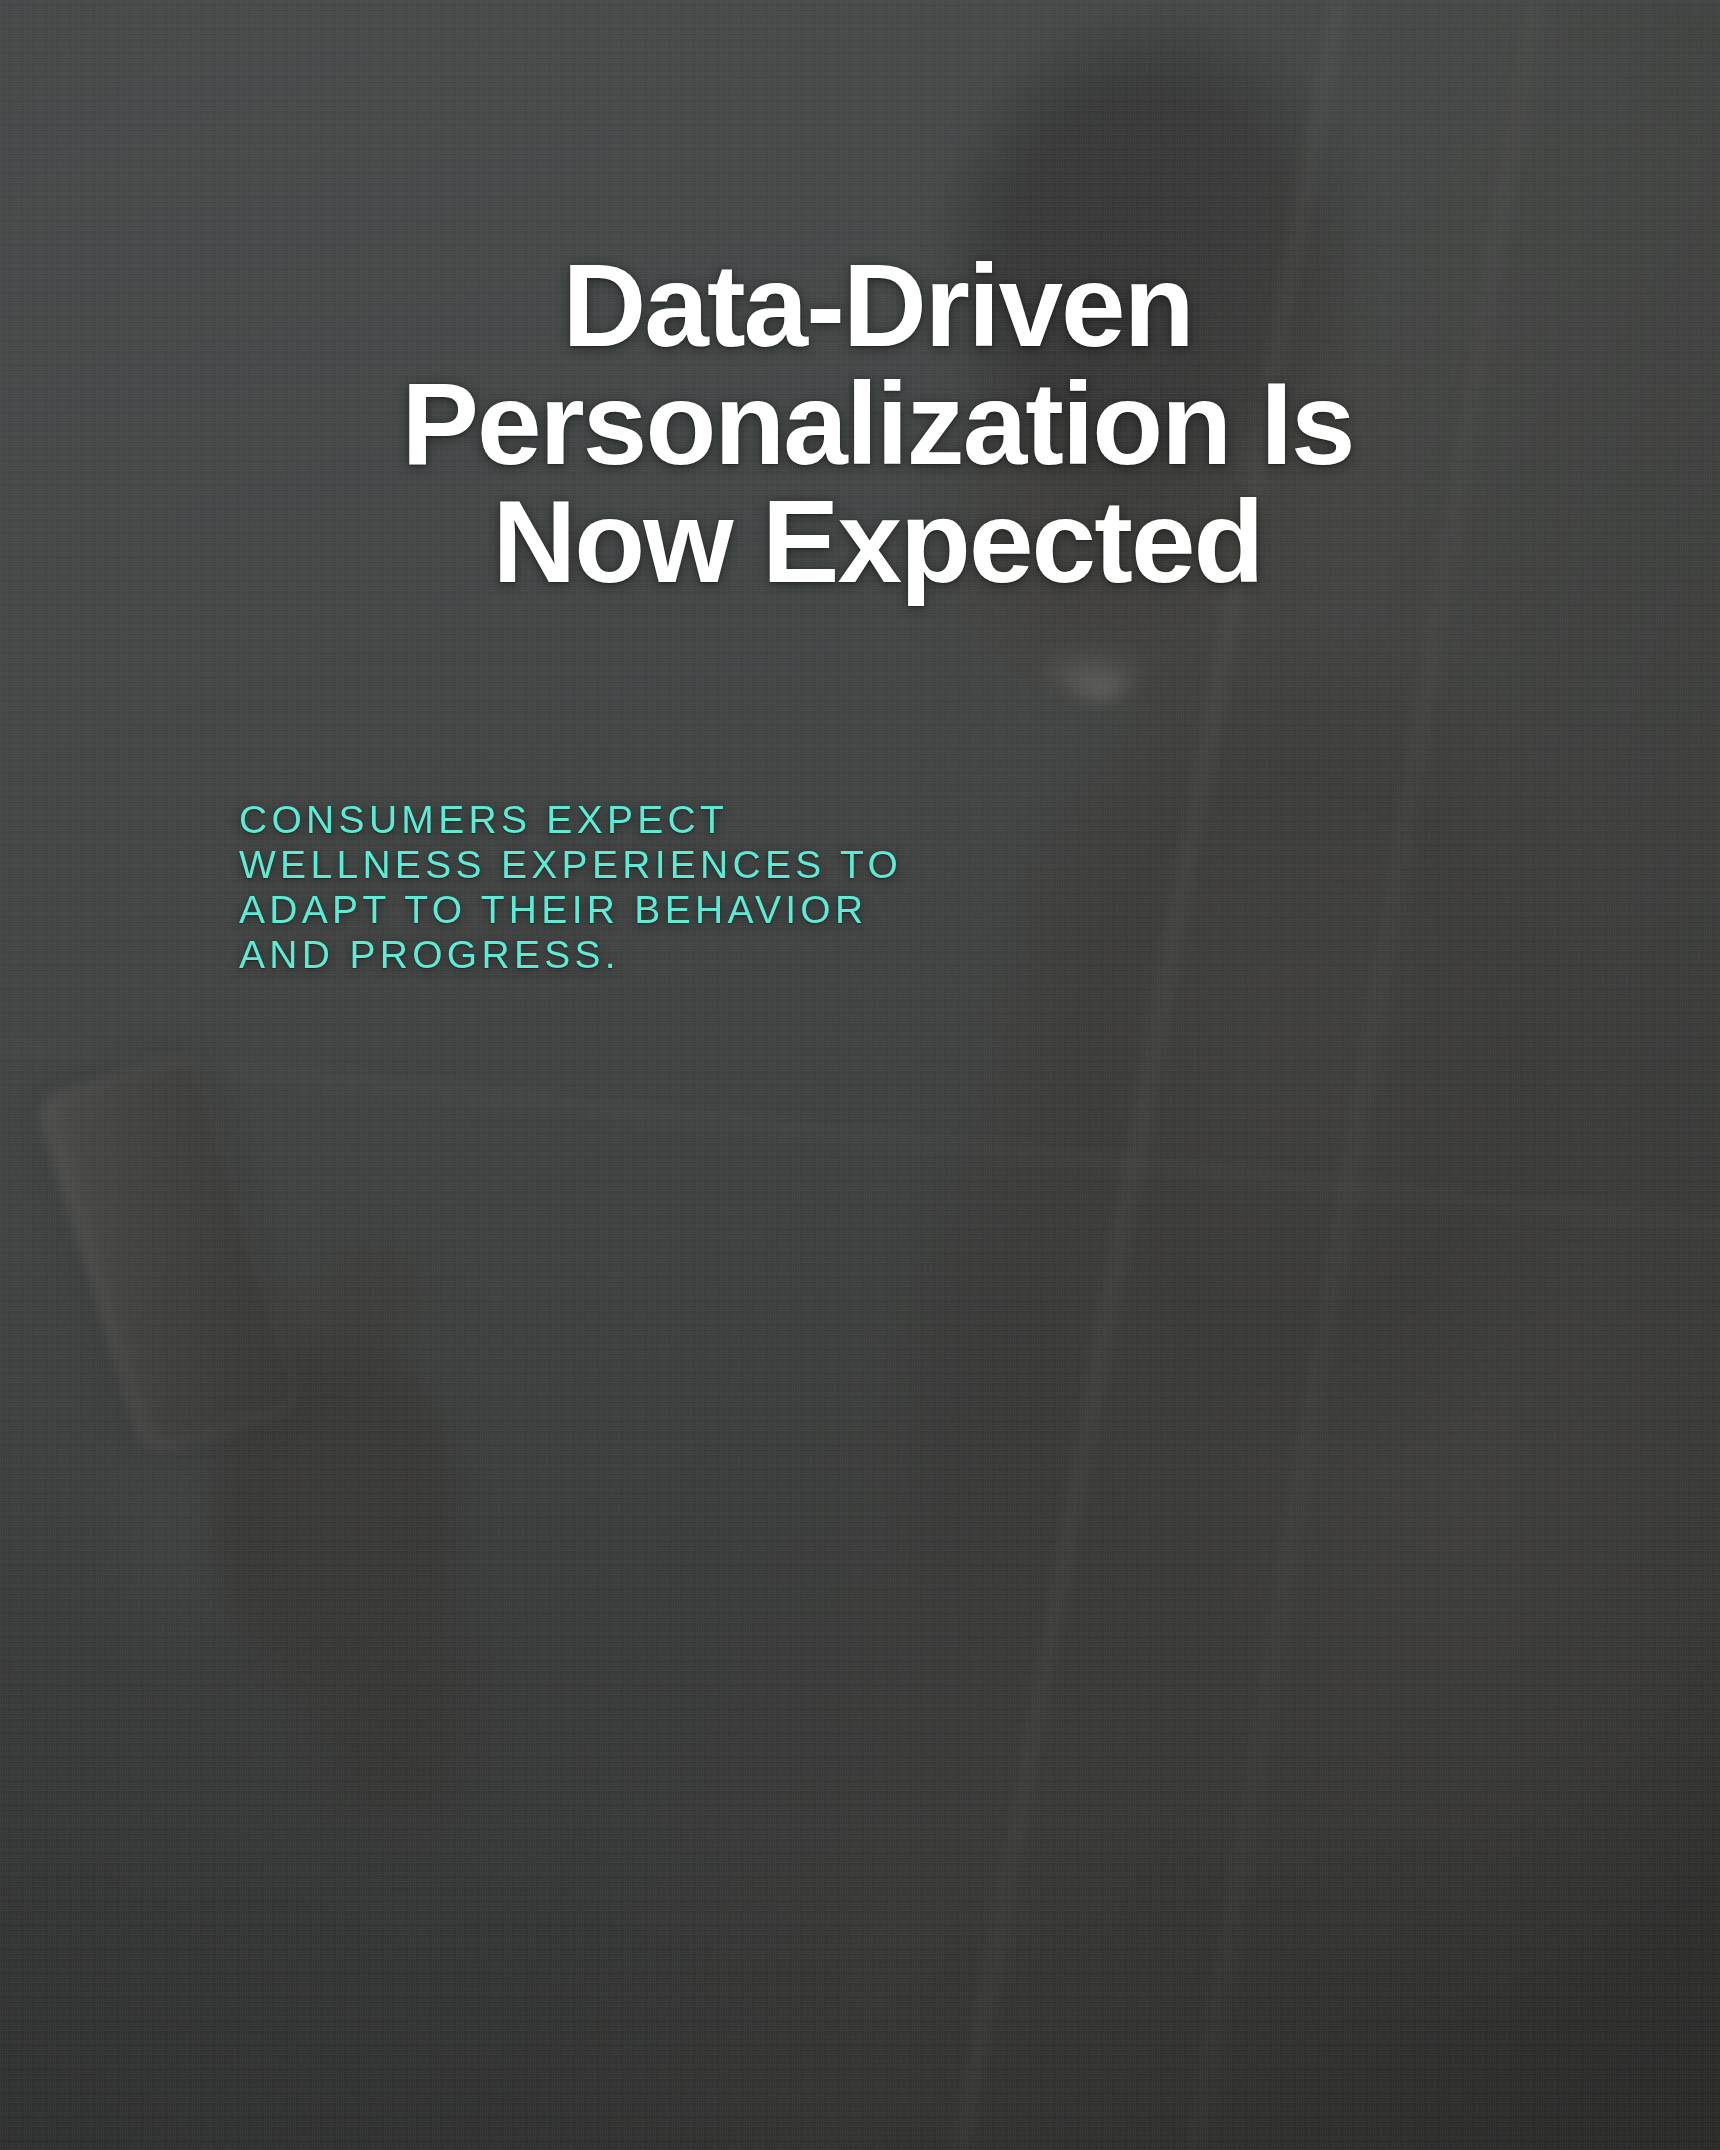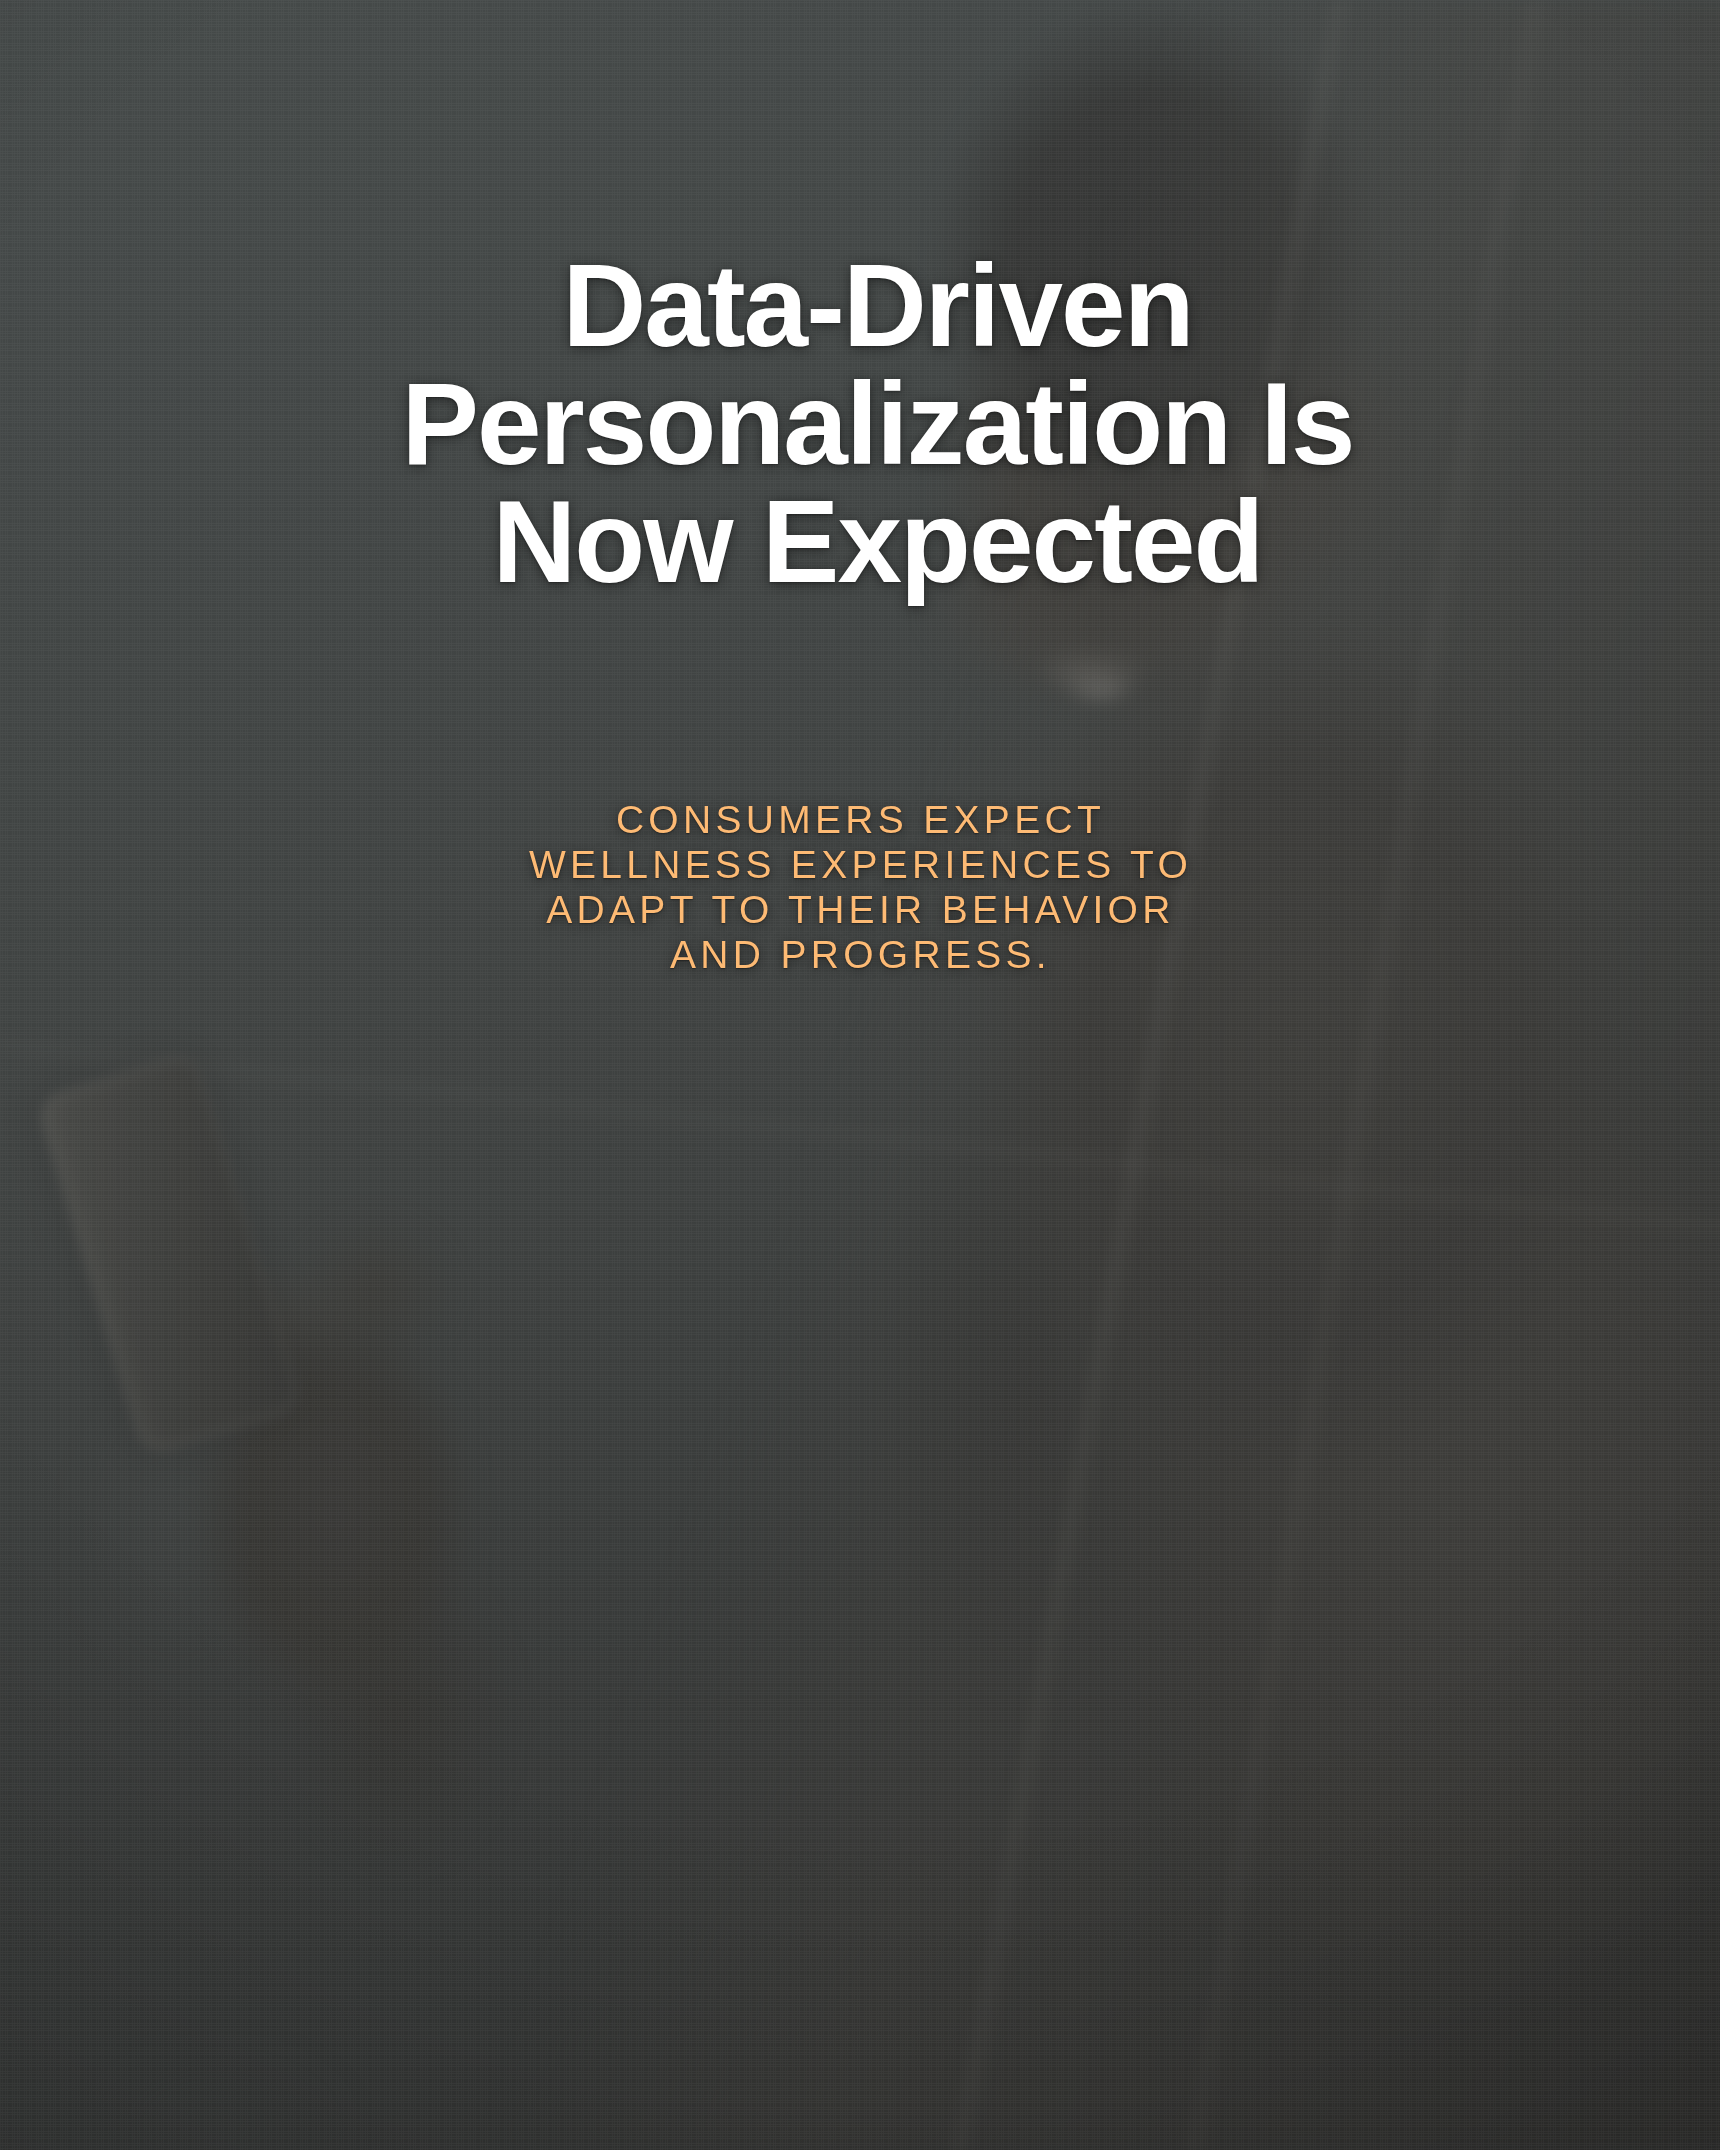--- a/index.html
+++ b/index.html
@@ -156,22 +156,21 @@
     letter-spacing: -1.9px;
     text-shadow: 0 2.4px 12.7px rgba(0,0,0,0.42), 0 0.8px 2.4px rgba(0,0,0,0.35);
     white-space: pre-line;
   }
 
   #body-copy {
     position: absolute;
     left: 239px;
     width: 1243px;
     top: 797px;
-    text-align: center;
-    color: #fdba74;
+    color: #5eead4;
   }
 
   .body-para {
     font-size: 39px;
     line-height: 45px;
     letter-spacing: 4.3px;
     font-weight: 400;
     text-transform: uppercase;
     text-shadow: 0 1.6px 10.4px rgba(0,0,0,0.50), 0 0.8px 1.6px rgba(0,0,0,0.40);
     white-space: pre-line;

